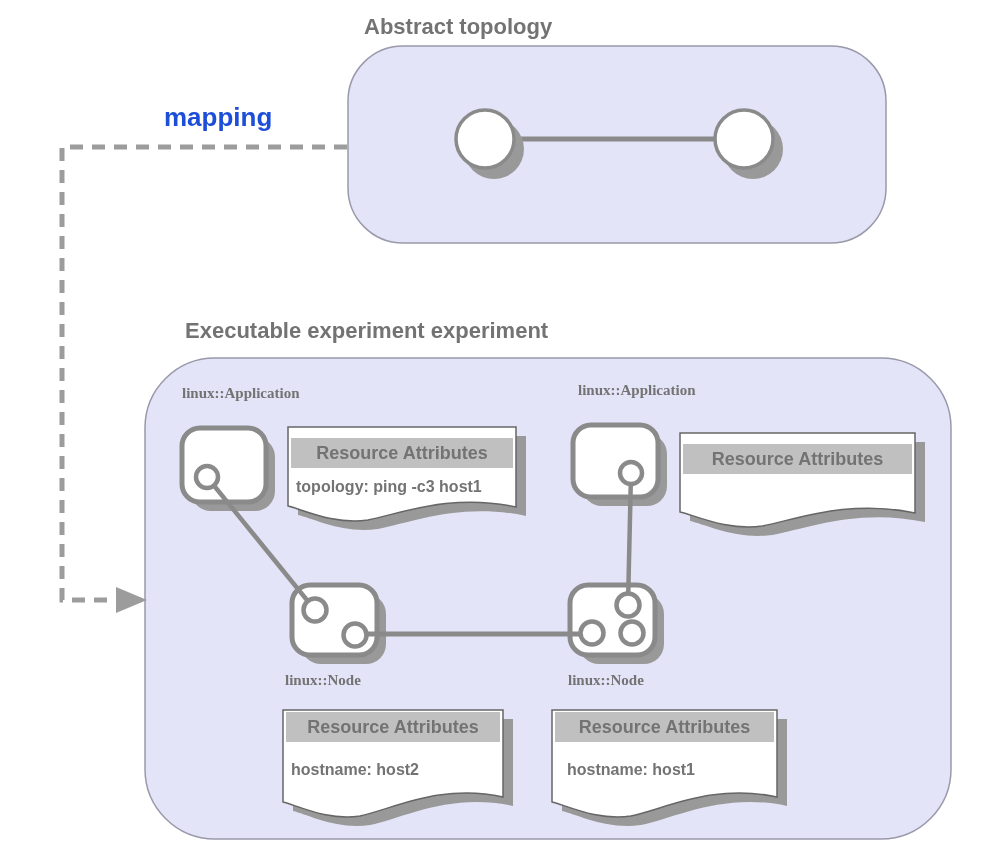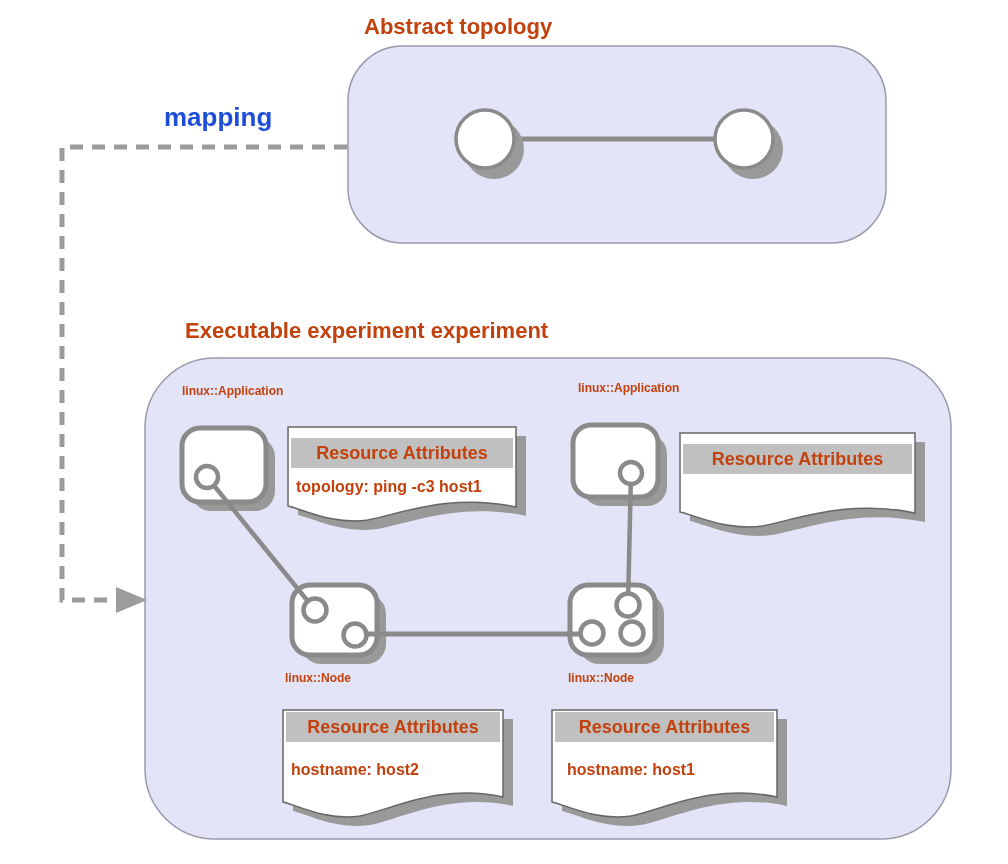--- a/index.html
+++ b/index.html
@@ -8,27 +8,27 @@
     width: 1008px;
     height: 864px;
     background: #ffffff;
     font-family: "Liberation Sans", sans-serif;
     overflow: hidden;
   }
   .stage svg { position: absolute; left: 0; top: 0; }
   .txt {
     position: absolute;
     font-weight: bold;
-    color: #c2410c;
+    color: #737373;
     white-space: nowrap;
     line-height: 1.15;
   }
   .title { font-size: 22px; }
   .mapping-label { font-size: 26px; color: #1d4ed8; }
-  .shape-label { font-size: 12px; }
+  .shape-label { font-size: 15px; font-family: Liberation Serif, serif; }
   .note-header {
     font-size: 18px;
     text-align: center;
     line-height: 30px;
     height: 22px;
   }
   .note-body { font-size: 16px; }
 </style>
 </head>
 <body>

